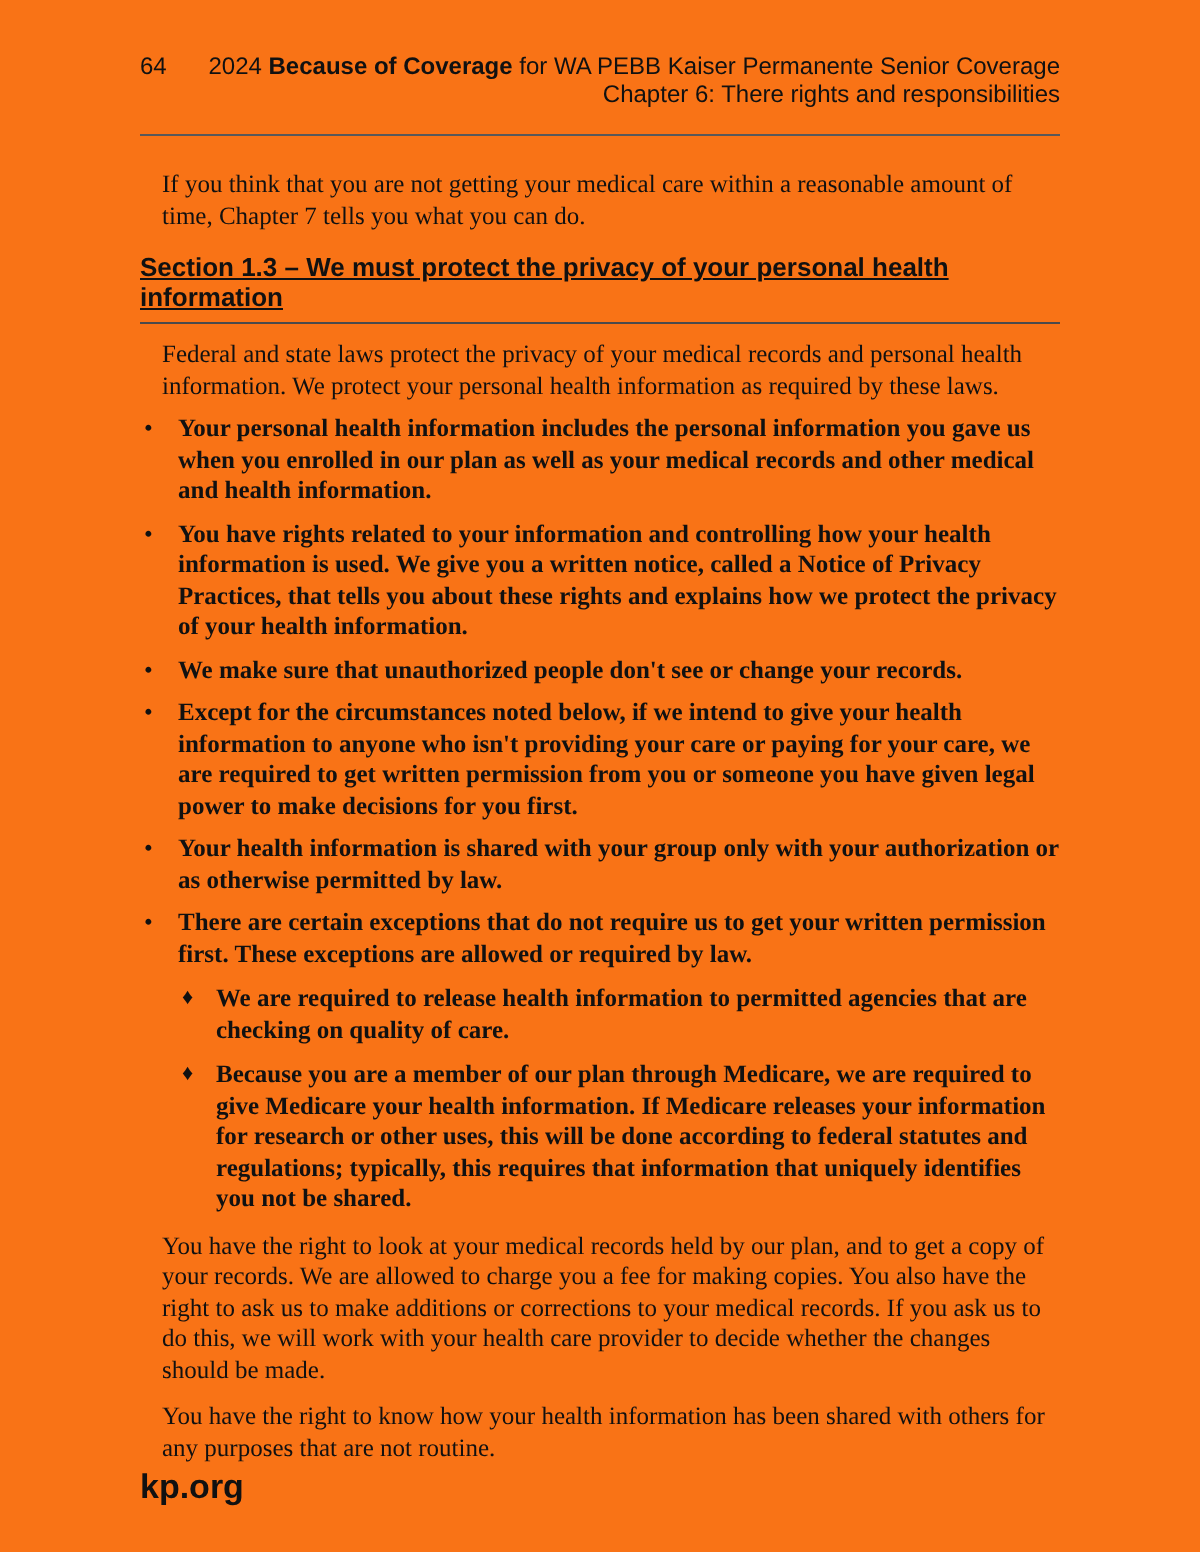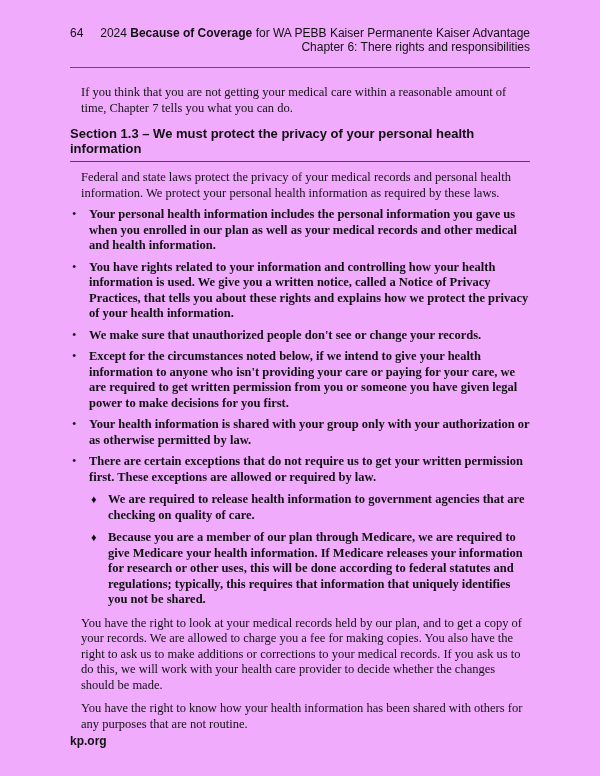--- a/index.html
+++ b/index.html
@@ -1,21 +1,21 @@
 <!DOCTYPE html>
 <html><head>
 <meta charset="utf-8">
 <style>
   * { margin: 0; padding: 0; box-sizing: border-box; }
   html, body { background: #e8e8e8; }
   .page {
     position: relative;
     width: 600px;
     height: 776px;
-    background: #f0abfc;
+    background: #f97316;
     font-family: "Liberation Serif", serif;
     color: #111111;
     overflow: hidden;
   }
   .content { padding: 0 70px; }
 
   
   .page-header {
     display: flex;
     align-items: flex-start;
@@ -42,20 +42,21 @@
   .intro { margin-top: 17px !important; }
 
   h2.section-heading {
     font-family: "Liberation Sans", sans-serif;
     font-size: 13px;
     line-height: 15px;
     font-weight: bold;
     margin-top: 10px;
     padding-bottom: 5px;
     border-bottom: 1px solid #4a4a4c;
+    text-decoration: underline;
   }
   h3.sub-heading {
     font-family: "Liberation Sans", sans-serif;
     font-size: 13px;
     line-height: 16px;
     font-weight: bold;
     margin-top: 10px;
   }
 
   ul.bullet-list { list-style: none; margin-top: 2px; }
@@ -81,34 +82,34 @@
     font-size: 11px;
   }
   .li-text { flex: 1 1 auto; font-weight: bold; }
 
   
   .page-footer {
     position: absolute;
     left: 70px;
     top: 734px;
     font-family: "Liberation Sans", sans-serif;
-    font-size: 12px;
+    font-size: 17px;
     font-weight: bold;
   }
 </style>
 </head>
 <body>
 
 <div class="page">
   <div class="content">
 
     <header class="page-header">
       <span class="page-num">64</span>
       <div class="header-title">
-        <div><span>2024 </span><strong>Because of Coverage</strong><span> for WA PEBB Kaiser Permanente Kaiser Advantage</span></div>
+        <div><span>2024 </span><strong>Because of Coverage</strong><span> for WA PEBB Kaiser Permanente Senior Coverage</span></div>
         <div>Chapter 6: There rights and responsibilities</div>
       </div>
     </header>
     <hr class="header-rule">
 
     <main>
       <p class="body-text intro">If you think that you are not getting your medical care within a reasonable amount of time, Chapter 7 tells you what you can do.</p>
 
       <h2 class="section-heading">Section 1.3 – We must protect the privacy of your personal health information</h2>
 
@@ -141,21 +142,21 @@
         </li>
         <li>
           <span class="marker">•</span>
           <span class="li-text">There are certain exceptions that do not require us to get your written permission first. These exceptions are allowed or required by law.</span>
         </li>
       </ul>
 
       <ul class="sub-bullet-list">
         <li>
           <span class="marker">♦</span>
-          <span class="li-text">We are required to release health information to government agencies that are checking on quality of care.</span>
+          <span class="li-text">We are required to release health information to permitted agencies that are checking on quality of care.</span>
         </li>
         <li>
           <span class="marker">♦</span>
           <span class="li-text">Because you are a member of our plan through Medicare, we are required to give Medicare your health information. If Medicare releases your information for research or other uses, this will be done according to federal statutes and regulations; typically, this requires that information that uniquely identifies you not be shared.</span>
         </li>
       </ul>
 
 
       <p class="body-text">You have the right to look at your medical records held by our plan, and to get a copy of your records. We are allowed to charge you a fee for making copies. You also have the right to ask us to make additions or corrections to your medical records. If you ask us to do this, we will work with your health care provider to decide whether the changes should be made.</p>
       <p class="body-text">You have the right to know how your health information has been shared with others for any purposes that are not routine.</p>

